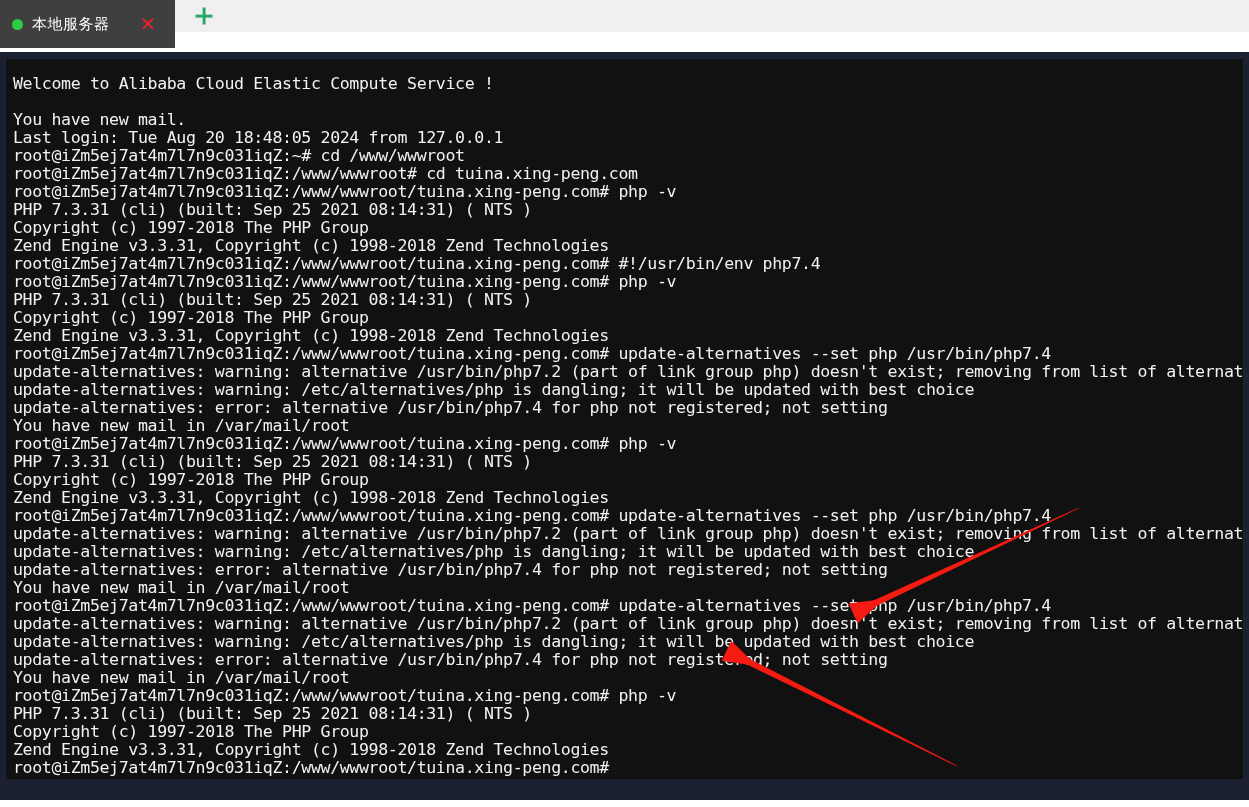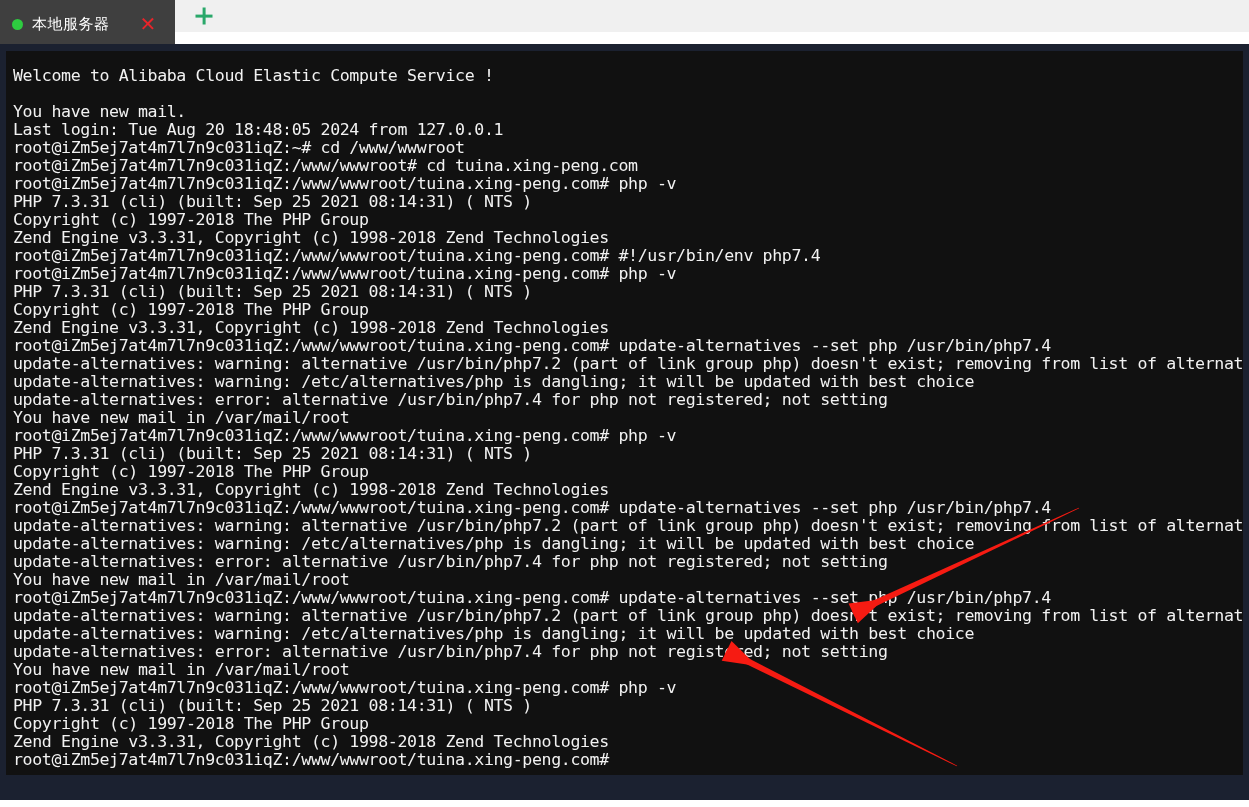--- a/index.html
+++ b/index.html
@@ -64,21 +64,21 @@
     width: 58px;
     display: flex;
     align-items: center;
     justify-content: center;
   }
   #tab-add svg { display: block; }
 
   
   #term-frame {
     position: absolute;
-    left: 0; top: 44px;
+    left: 0; top: 52px;
     width: 1249px;
     height: 752px;
     background: #1b2130;
     box-sizing: border-box;
   }
   #term {
     position: absolute;
     left: 6px; top: 7px;
     width: 1237px;
     height: 724px;

